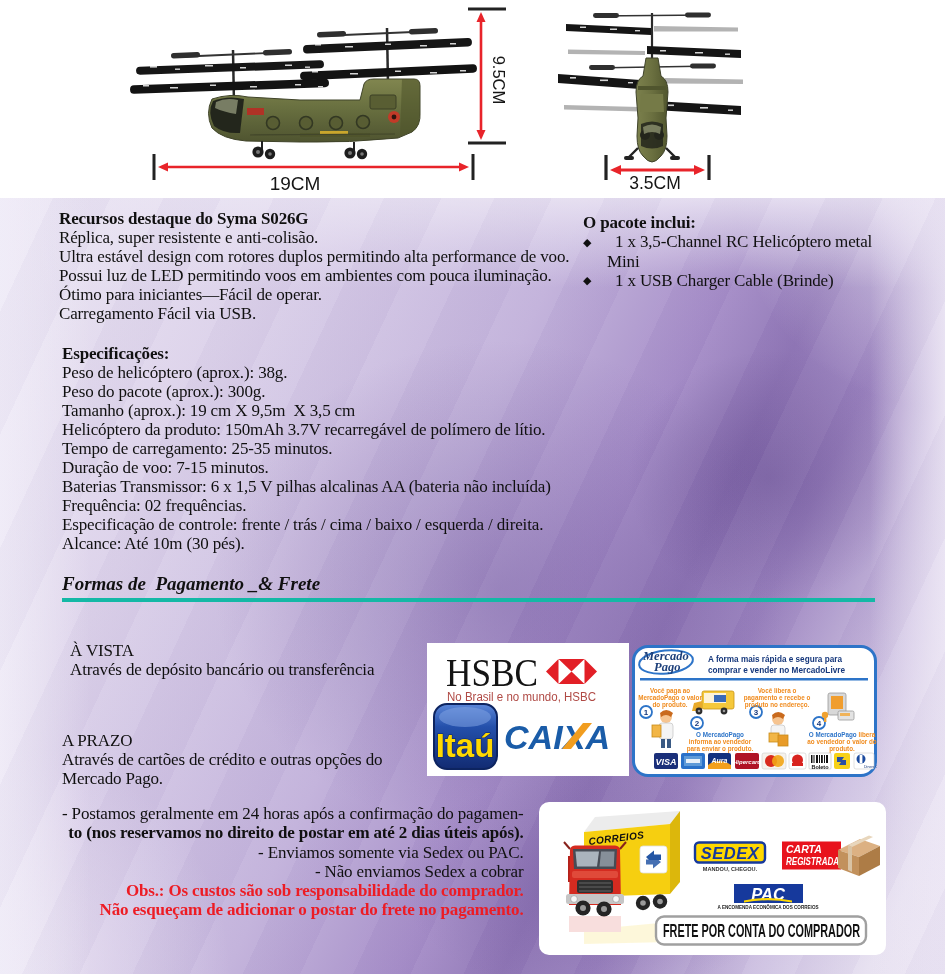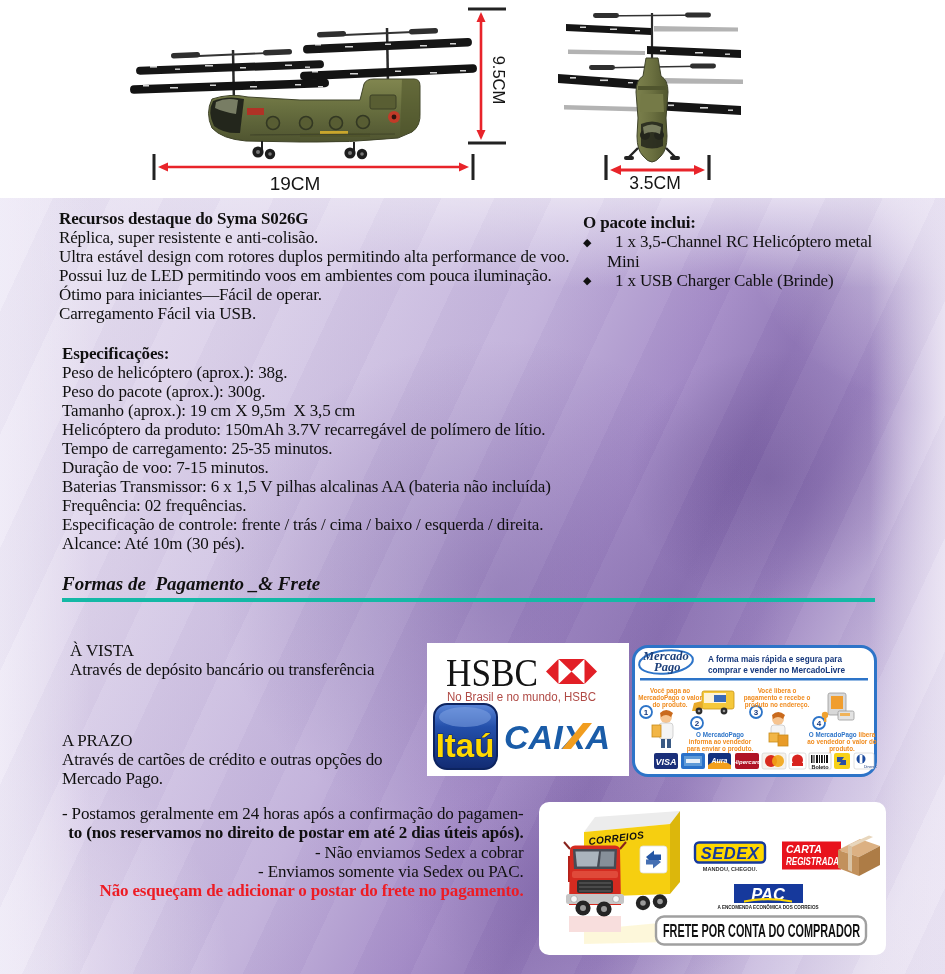--- a/index.html
+++ b/index.html
@@ -228,22 +228,23 @@
 </div>
 <div class="abs txt" style="left:62px;top:702px;margin-top:29px;">
   <div>A PRAZO</div>
   <div>Através de cartões de crédito e outras opções do</div>
   <div>Mercado Pago.</div>
 </div>
 
 <div class="abs txt" style="left:62px;top:804px;line-height:19.3px;text-align:right;">
   <div>- Postamos geralmente em 24 horas após a confirmação do pagamen-</div>
   <div class="b">to (nos reservamos no direito de postar em até 2 dias úteis após).</div>
+  <div>- Enviamos somente via Sedex ou PAC.</div>
   <div>- Não enviamos Sedex a cobrar</div>
-  <div>- Enviamos somente via Sedex ou PAC.</div>
+  <div class="b red">Obs.: Os custos são sob responsabilidade do comprador.</div>
   <div class="b red">Não esqueçam de adicionar o postar do frete no pagamento.</div>
 </div>
 
 <div class="abs" style="left:427px;top:643px;width:202px;height:133px;background:#fff;"></div>
 <svg class="abs" style="left:427px;top:643px;" width="202" height="133" viewBox="0 0 202 133">
   <text x="19" y="43" font-family="Liberation Serif,serif" font-size="41" fill="#141414" textLength="92" lengthAdjust="spacingAndGlyphs">HSBC</text>
   <g fill="#e21f26">
     <polygon points="131.5,16 131.5,41 119,28.5"></polygon>
     <polygon points="157.5,16 157.5,41 170,28.5"></polygon>
     <polygon points="131.5,16 157.5,16 144.5,28.5"></polygon>

